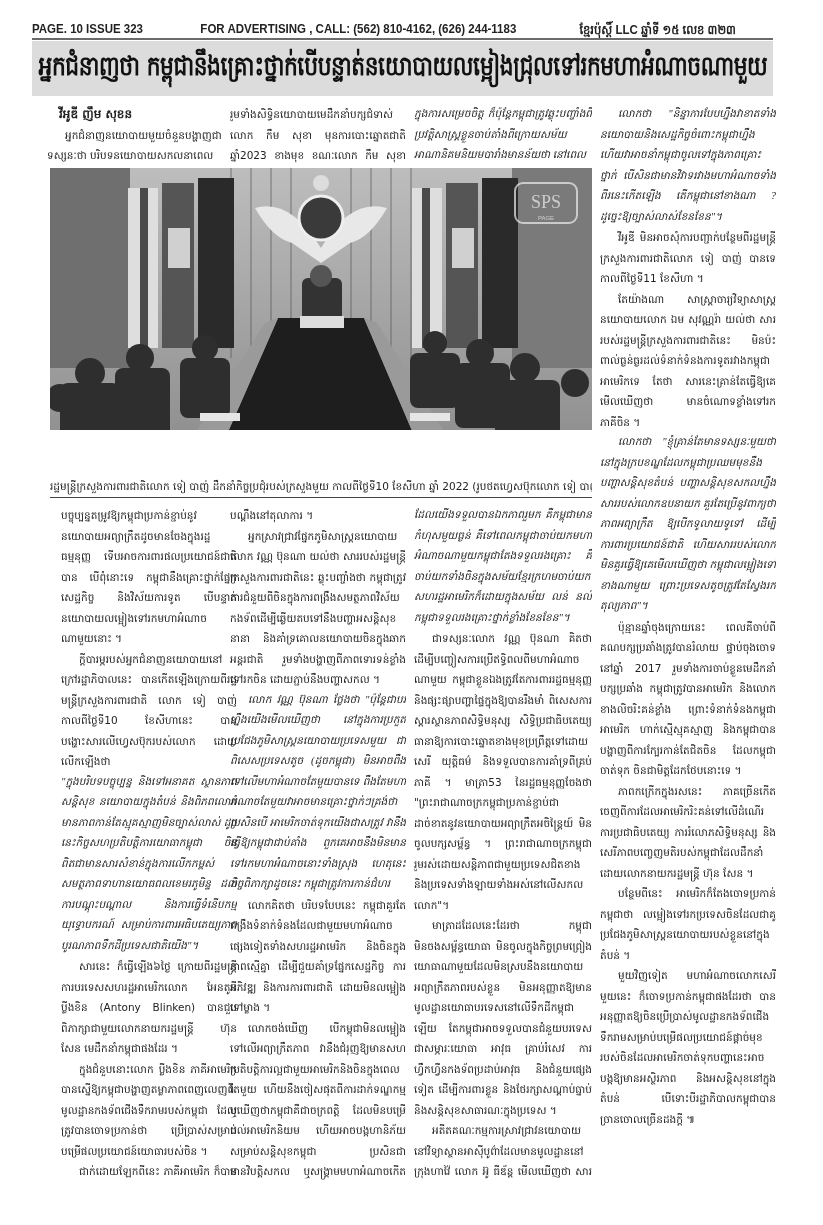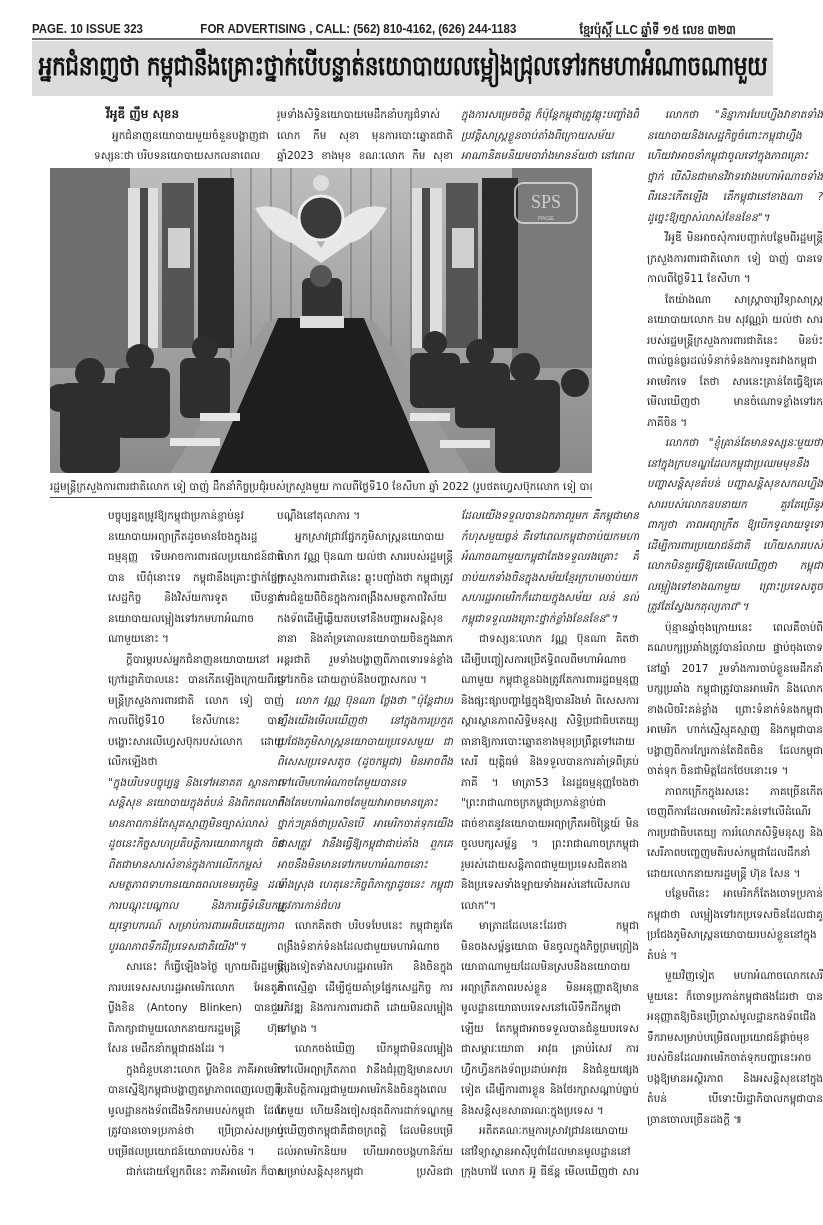--- a/index.html
+++ b/index.html
@@ -8,26 +8,26 @@
   .header { position:absolute; left:32px; top:22px; width:741px; height:16px;
             font-family:"Liberation Sans", sans-serif; font-size:12.5px; font-weight:bold;
             color:#222; transform:scaleX(0.92); transform-origin:left center; white-space:nowrap; }
   .header span { position:absolute; top:0; }
   .hdr-rule { position:absolute; left:32px; top:38px; width:741px; height:2px; background:#6a6a6a; }
   .headline { position:absolute; left:32px; top:41px; width:741px; height:55px; background:#dcdcdc;
               display:flex; align-items:center; justify-content:center; overflow:hidden; }
   .headline-text { font-family:"DejaVu Sans", sans-serif; font-weight:bold; font-size:27px;
                    color:#111; white-space:nowrap; letter-spacing:-0.5px; }
   .col { position:absolute; font-size:10.5px; line-height:20.5px; text-align:justify;
-         overflow:hidden; color:#222;margin-left:47px; }
+         overflow:hidden; color:#222; }
   .col p { margin:0; text-indent:18px; }
   .col p.noindent { text-indent:0; }
-  .col p.quote { font-style:italic; }
+  .col p.quote { font-style:italic;font-family:Liberation Serif, serif; }
   .byline { font-weight:bold; font-size:12px; margin:0 0 0 12px; line-height:20.5px; }
-  .photo { position:absolute; left:50px; top:168px; width:542px; height:305px; overflow:hidden;
+  .photo { position:absolute; left:50px; top:168px; width:542px; height:262px; overflow:hidden;
            background:#777; }
   .caption { position:absolute; left:50px; top:476px; width:542px; height:20px; font-size:10.5px;
              line-height:20px; white-space:nowrap; overflow:hidden; color:#222; }
   .cap-rule { position:absolute; left:50px; top:497px; width:542px; height:1px; background:#444; }
 </style>
 </head>
 <body>
 
 <div class="header">
   <span style="left:0;">PAGE. 10  ISSUE 323</span>

